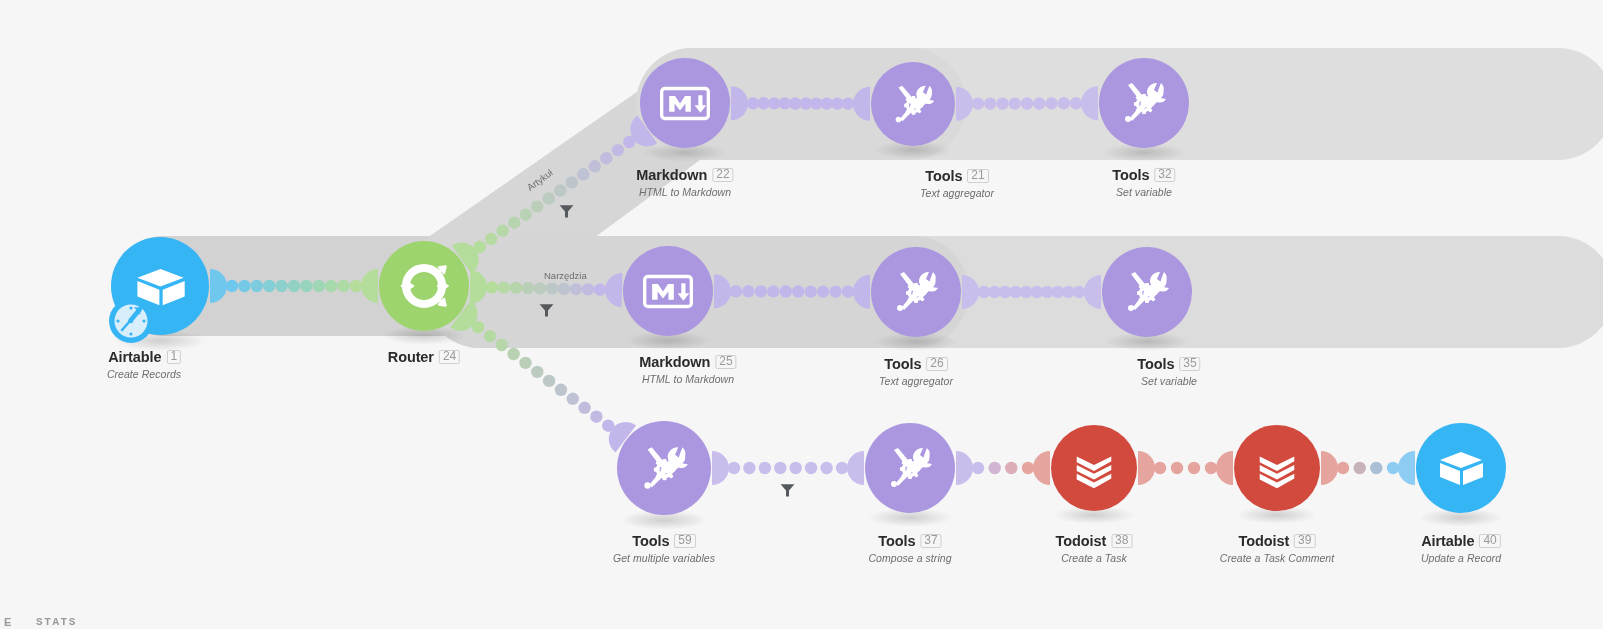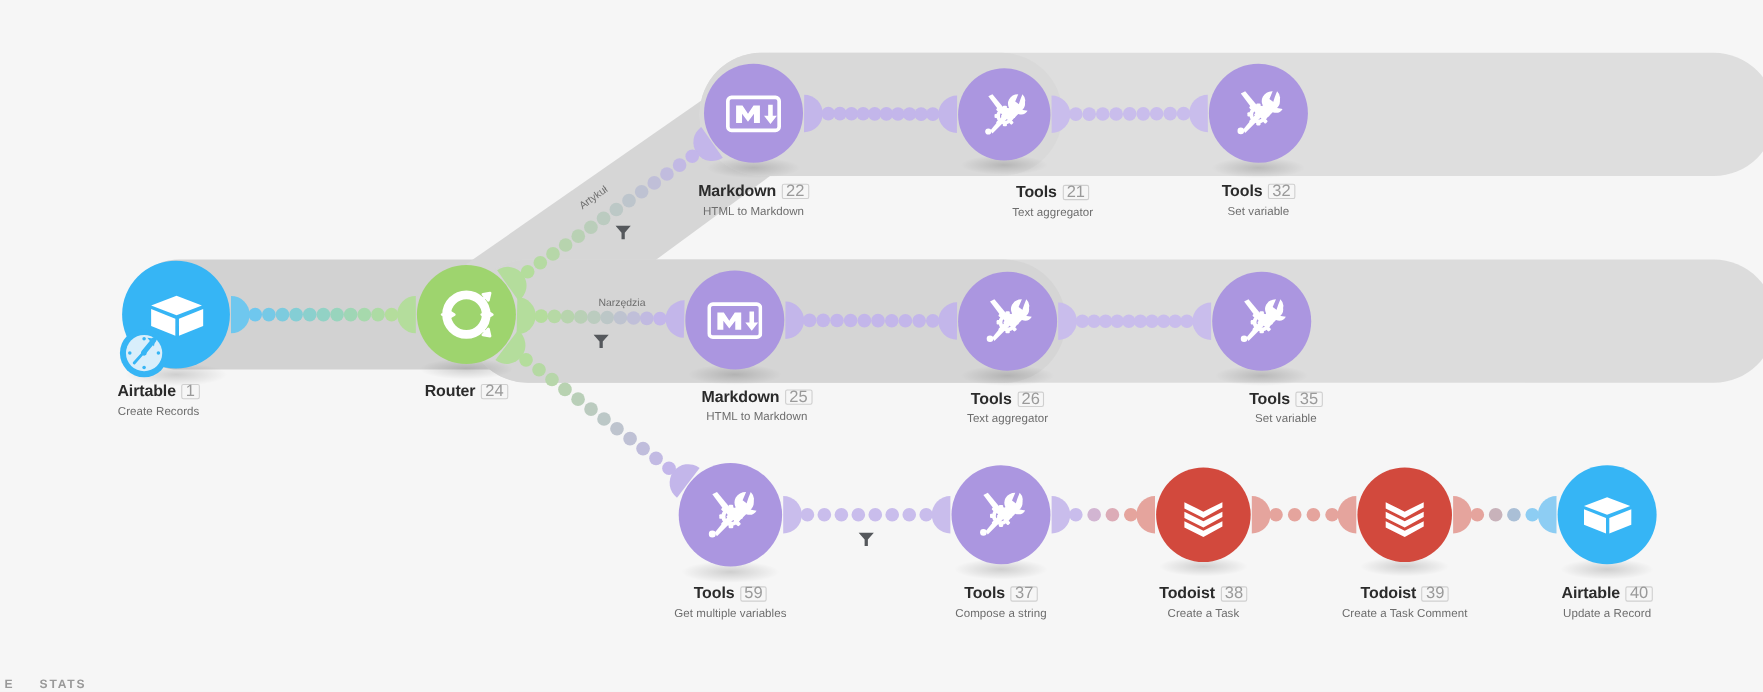--- a/index.html
+++ b/index.html
@@ -30,25 +30,25 @@
   .caption{
     position:absolute;text-align:center;white-space:nowrap;
     transform:translateX(-50%);
   }
   .cap-title{
     font-size:14.5px;font-weight:bold;color:#2b2b2b;letter-spacing:-0.1px;
     display:inline-block;vertical-align:middle;
   }
   .cap-badge{
     display:inline-block;vertical-align:middle;margin-left:5px;
-    font-size:15px;color:#9a9a9a;border:1px solid #cfcfcf;border-radius:2px;
+    font-size:12px;color:#9a9a9a;border:1px solid #cfcfcf;border-radius:2px;
     padding:0px 3px 1px;line-height:11px;background:#f6f6f6;font-weight:normal;
   }
   .cap-sub{
-    font-size:10.5px;color:#6d6d6d;margin-top:3px;letter-spacing:0.05px;
+    font-size:10.5px;color:#6d6d6d;margin-top:3px;letter-spacing:0.05px;font-style:italic;
   }
   .route-label{
     position:absolute;font-size:9.5px;color:#6d6d6d;white-space:nowrap;
     transform-origin:left center;
   }
   .filter-icon{position:absolute;}
   .clock-badge{position:absolute;border-radius:50%;}
   .stats-strip{
     position:absolute;left:0;bottom:0;width:100%;height:14px;
     z-index:5;overflow:hidden;
@@ -569,16 +569,16 @@
       <div class="filter-icon" style="left: 538px; top: 302px;"><svg width="17" height="17" viewBox="0 0 16 16">
       <path d="M1.5 2.2 L14.5 2.2 L9.4 8.0 L9.4 13.6 L6.6 13.6 L6.6 8.0 Z" fill="#55585c"></path>
     </svg></div>
       <div class="filter-icon" style="left: 779px; top: 482px;"><svg width="17" height="17" viewBox="0 0 16 16">
       <path d="M1.5 2.2 L14.5 2.2 L9.4 8.0 L9.4 13.6 L6.6 13.6 L6.6 8.0 Z" fill="#55585c"></path>
     </svg></div>
     </div>
 
   <div class="stats-strip">
     <span class="stats-text" style="left:4px;top:1px;">E</span>
-    <span class="stats-text" style="left:36px;top:1px;">STATS</span>
+    <span class="stats-text" style="left:36px;top:1px;font-family:Liberation Mono, monospace;">STATS</span>
   </div>
 
 </div>
 
 </body></html>

